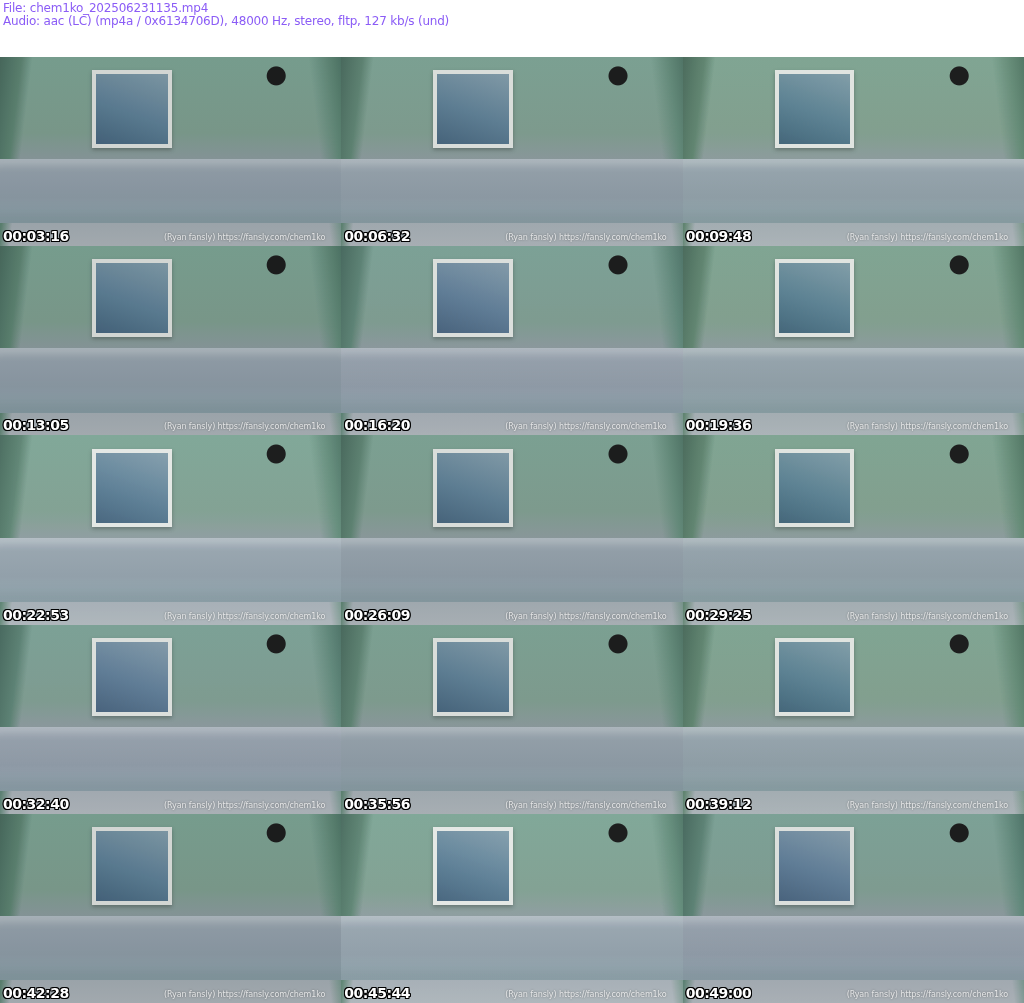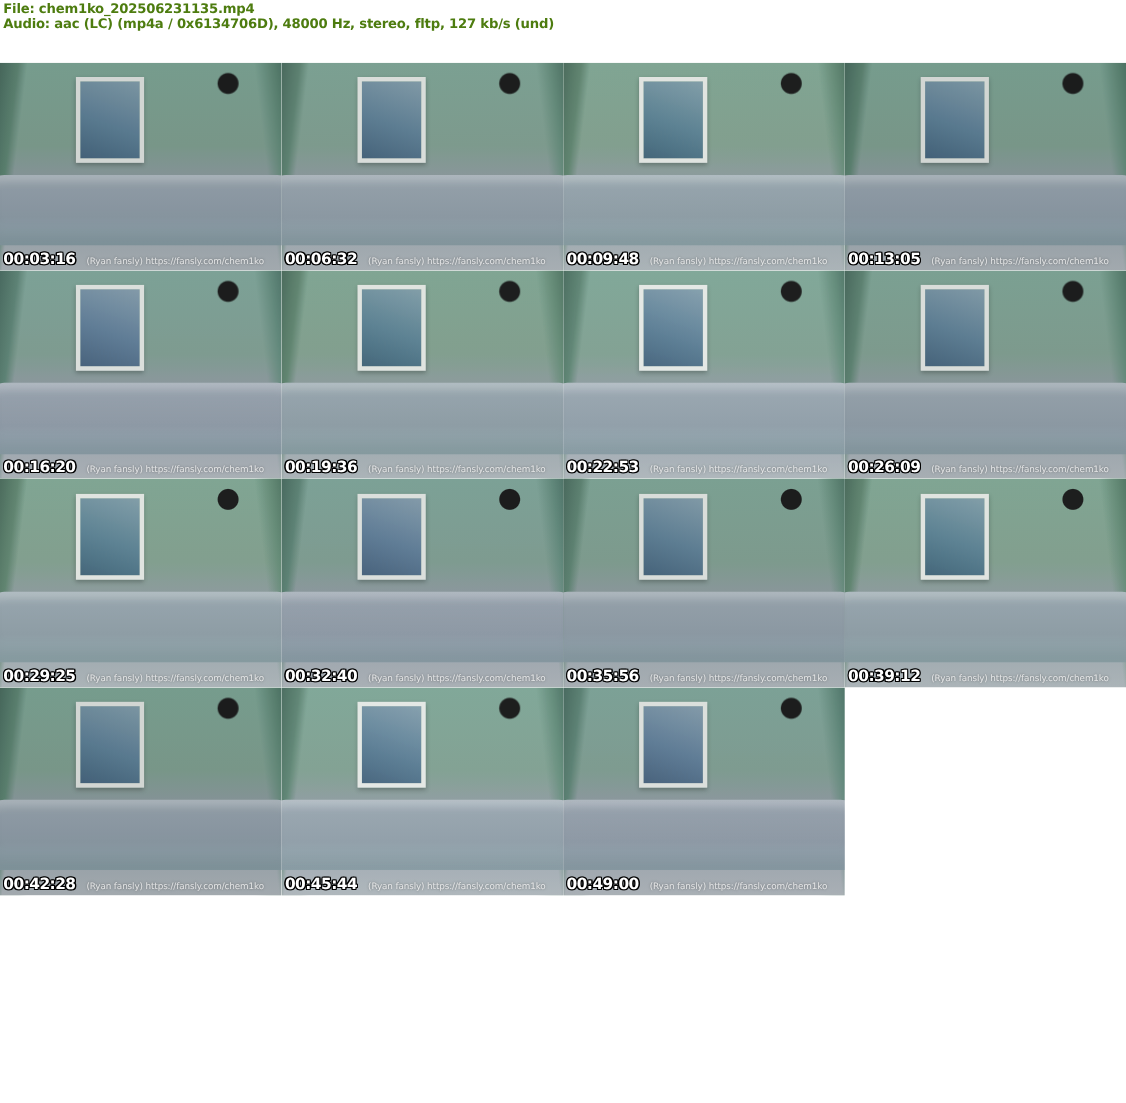--- a/index.html
+++ b/index.html
@@ -8,34 +8,34 @@
 
   
   .meta-header {
     width: 1024px;
     height: 57px;
     background: #ffffff;
     padding: 2px 0 0 3px;
     overflow: hidden;
   }
   .meta-line {
-    font-weight: bold;
+    font-weight: normal;
     font-size: 12px;
     line-height: 13.4px;
-    color: #4d7c0f;
+    color: #8b5cf6;
     white-space: nowrap;
     letter-spacing: -0.2px;
   }
 
   
   .sheet {
     width: 1024px;
     height: 946px;
     display: grid;
-    grid-template-columns: repeat(4, 1fr);
+    grid-template-columns: repeat(3, 1fr);
     grid-template-rows: repeat(5, 1fr);
   }
   .thumb {
     position: relative;
     overflow: hidden;
   }
   
   .scene {
     position: absolute;
     inset: 0;

